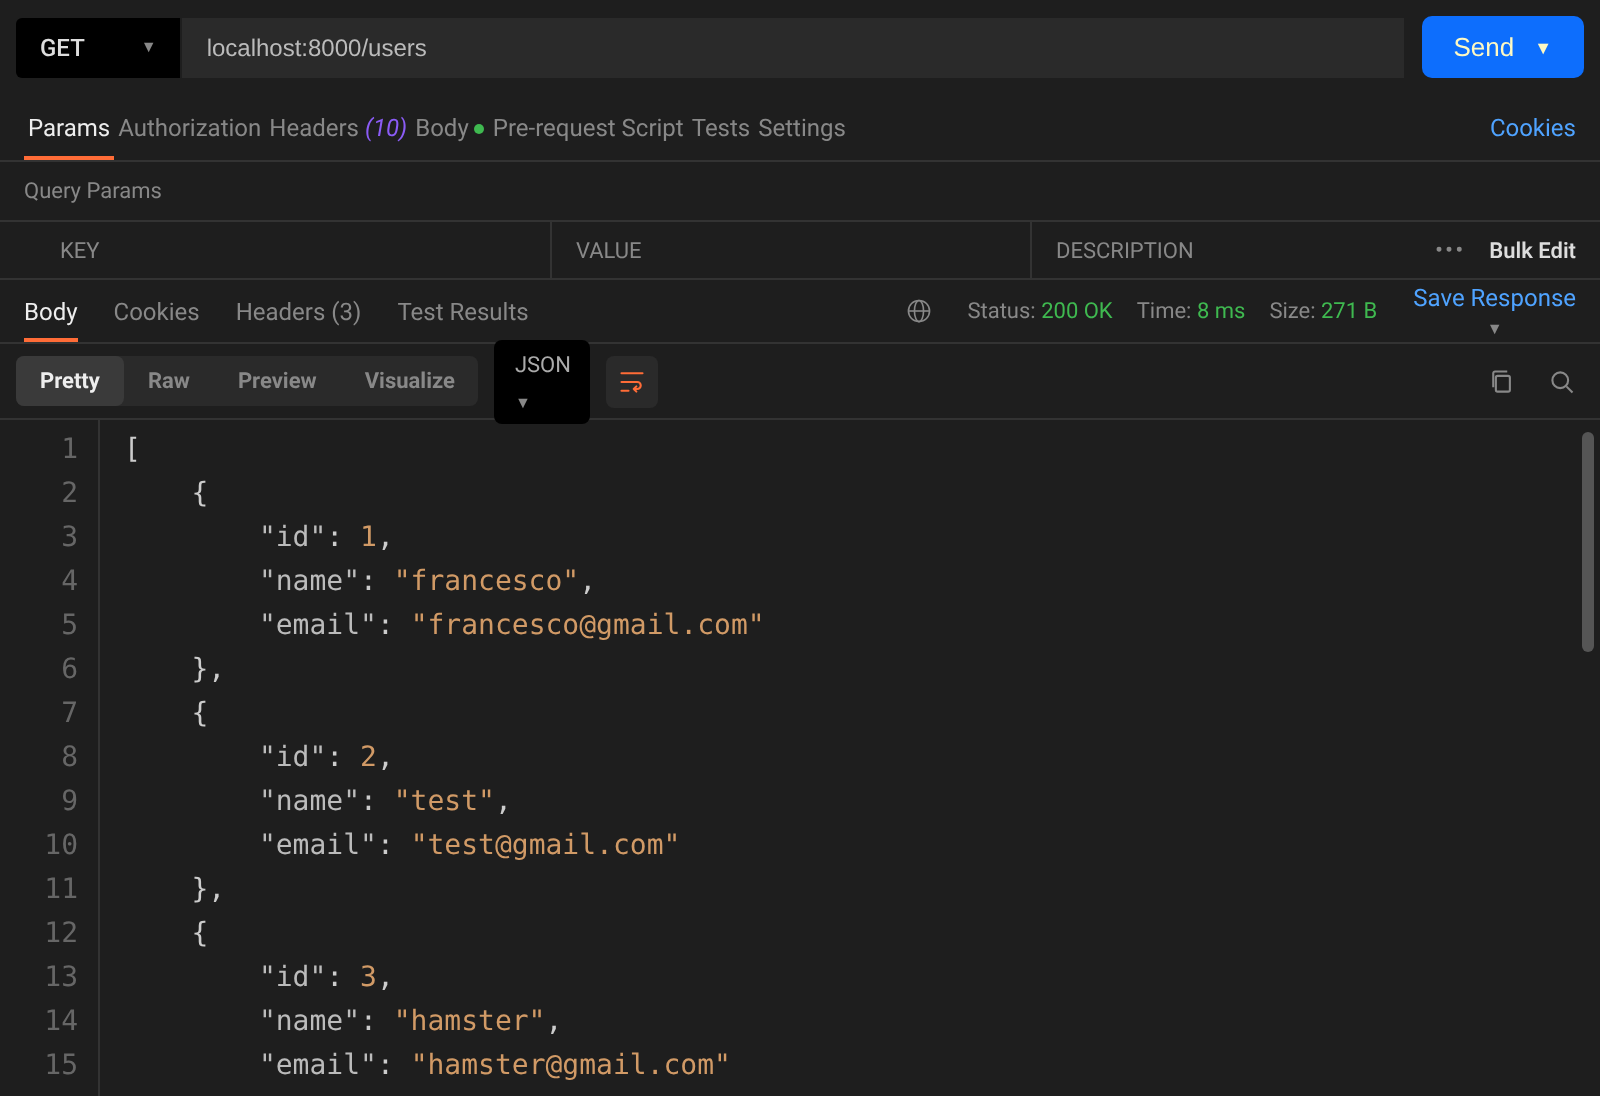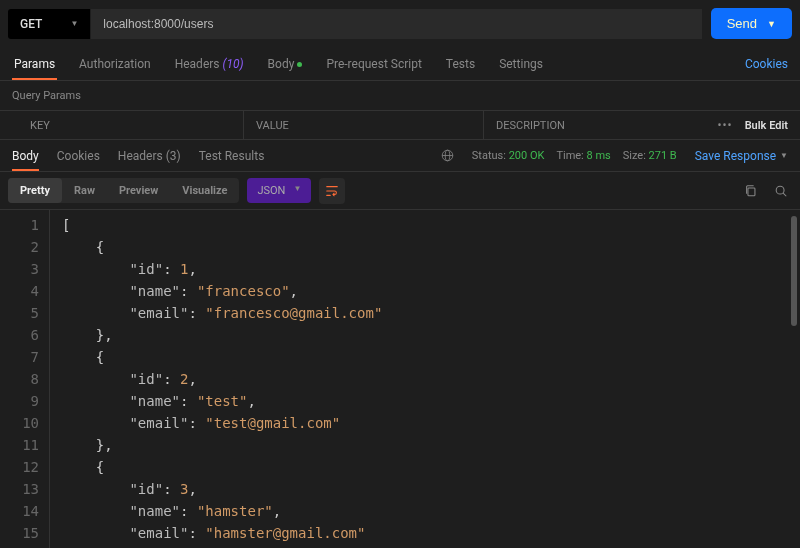--- a/index.html
+++ b/index.html
@@ -55,21 +55,20 @@
     font-weight: 500;
     margin-left: 8px;
   }
   .send-btn .chev { font-size: 9px; }
   .tabs-row {
     display: flex;
     align-items: center;
     padding: 0 12px;
     border-bottom: 1px solid #333;
     height: 34px;
-    gap: 20px;
   }
   .tab {
     color: #888;
     cursor: pointer;
     padding: 8px 2px;
     font-size: 12px;
   }
   .tab.active {
     color: #eee;
     border-bottom: 2px solid #ff6c37;
@@ -94,56 +93,56 @@
   }
   .th {
     padding: 0 12px;
     font-size: 11px;
     color: #888;
     border-right: 1px solid #333;
     height: 100%;
     display: flex;
     align-items: center;
   }
-  .th-key { width: 244px; padding-left: 30px; }
+  .th-key { width: 276px; padding-left: 30px; }
   .th-value { width: 240px; }
   .th-desc { flex: 1; border-right: none; }
   .th-actions { display:flex; align-items:center; gap:12px; padding:0 12px; color:#888; }
   .dots { letter-spacing: 1px; cursor: pointer; }
   .bulk-edit { color: #ddd; font-size: 11px; font-weight: 600; cursor: pointer; }
   .response-tabs {
     display: flex;
     align-items: center;
     padding: 0 12px;
     height: 32px;
     gap: 18px;
     border-bottom: 1px solid #333;
   }
   .rtab { color: #888; cursor: pointer; font-size: 12px; padding: 7px 0;}
   .rtab.active { color: #eee; border-bottom: 2px solid #ff6c37; margin-bottom:-1px; padding-bottom:6px;}
   .status-group { display:flex; align-items:center; gap:12px; font-size:11px; color:#888;}
   .status-group .lbl { color:#888;margin-top:16px; }
   .status-group .ok { color:#3fb950; }
-  .save-resp { color:#4fa3ff; cursor:pointer; font-size:12px; display:flex; align-items:center; gap:4px;}
+  .save-resp { color:#4fa3ff; cursor:pointer; font-size:12px; display:flex; align-items:center; gap:4px;flex-direction:column;}
   .globe-icon { width:13px; height:13px; display:inline-block; }
   .view-toolbar {
     display:flex;
     align-items:center;
     padding: 6px 8px;
     gap: 0;
     border-bottom: 1px solid #333;
     height: 38px;
   }
   .vtabs { display:flex; background:#2a2a2a; border-radius:4px; }
   .vtab { padding:6px 12px; color:#888; cursor:pointer; font-size:11px;font-weight:bold; }
   .vtab.active { background:#3a3a3a; color:#eee; border-radius:4px; }
   .fmt-select {
     display:flex; align-items:flex-start; gap:8px;
-    background:#4c1d95; padding:6px 10px; border-radius:4px;
-    color:#aaa; font-size:11px; cursor:pointer; margin-left:8px;
+    background:#000000; padding:6px 10px; border-radius:4px;
+    color:#aaa; font-size:11px; cursor:pointer; margin-left:8px;flex-direction:column;
   }
   .wrap-btn { margin-left:8px; width:26px; height:26px; background:#2a2a2a; border-radius:4px; display:flex; align-items:center; justify-content:center; cursor:pointer;}
   .tool-icons { display:flex; gap:16px; color:#888; margin-right:4px;}
   .tool-icons span { cursor:pointer; }
   .code-area {
     font-family: "SF Mono", Menlo, Consolas, monospace;
     font-size: 14px;
     line-height: 22px;
     display:flex;
     height: calc(548px - 8px - 34px - 34px - 28px - 30px - 32px - 38px - 2px);

